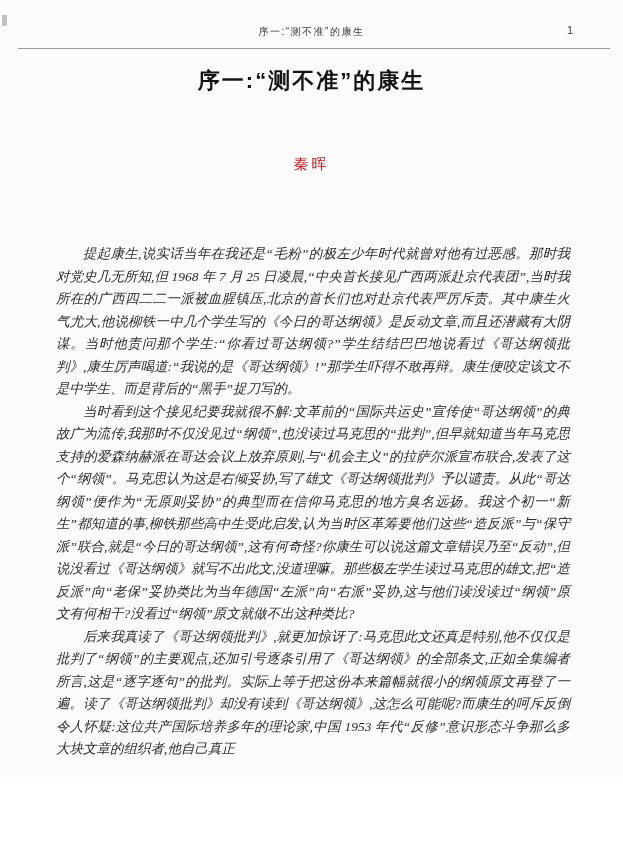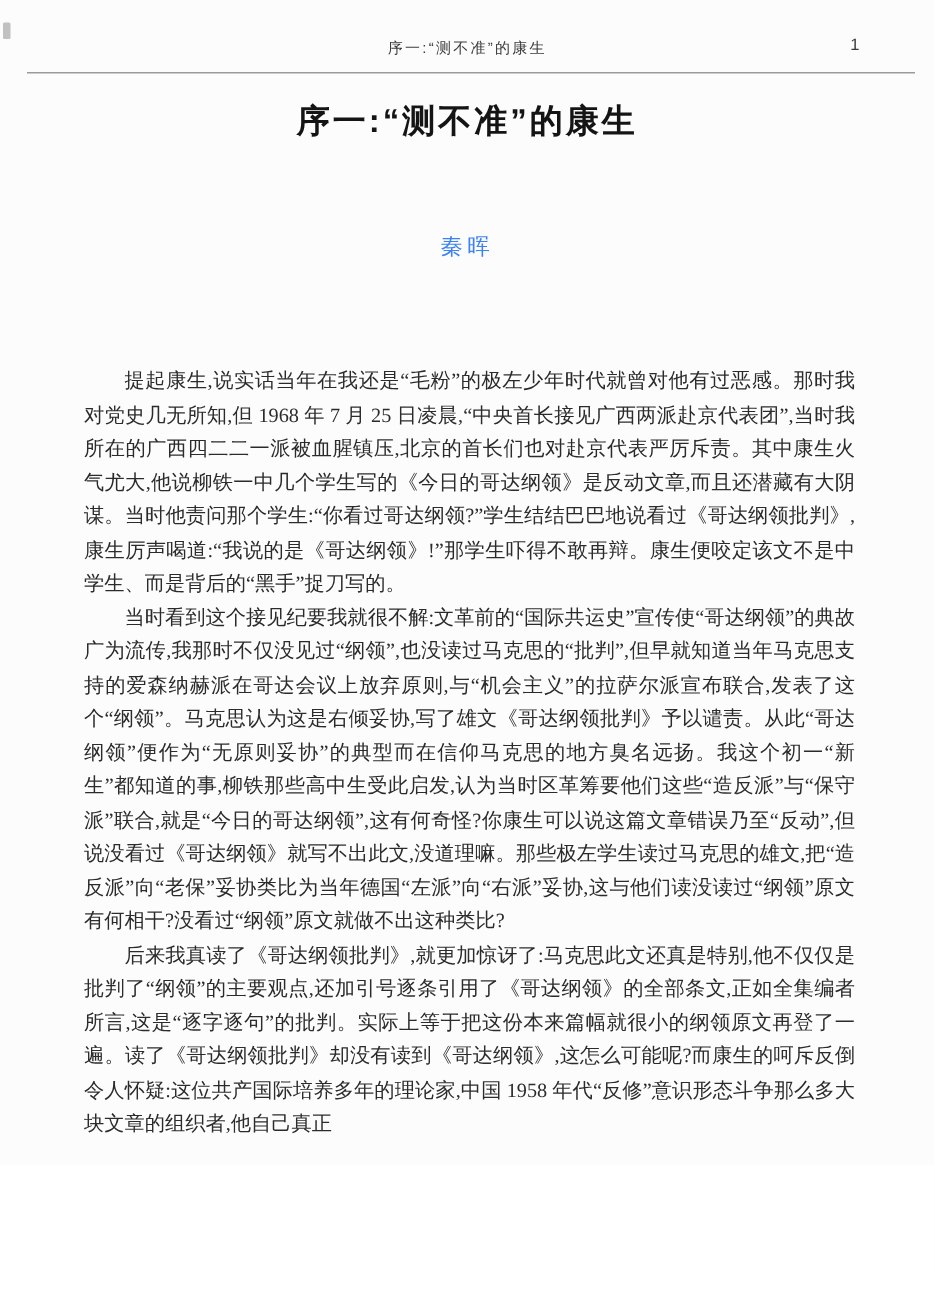--- a/index.html
+++ b/index.html
@@ -68,36 +68,37 @@
     font-family: "Liberation Sans", "DejaVu Sans", sans-serif;
   }
   .author {
     position: absolute;
     top: 155px;
     left: 0;
     width: 100%;
     text-align: center;
     font-size: 15px;
     letter-spacing: 3px;
-    color: #3b82f6;
+    color: #b91c1c;
   }
   .body-text {
     position: absolute;
     top: 243px;
     left: 56px;
     width: 514px;
     font-size: 13.5px;
     line-height: 22.5px;
     text-align: justify;
     color: #2b2b2b;
   }
   .body-text p {
     margin: 0;
     padding: 0;
     text-indent: 2em;
+    font-style: italic;
   }
 </style>
 </head>
 <body>
 
 <div class="page">
 
   <span class="scan-artifact"></span>
 
   <div class="running-header">序一:“测不准”的康生</div>
@@ -106,16 +107,16 @@
 
   <div class="header-rule"></div>
 
   <h1 class="chapter-title">序一:“测不准”的康生</h1>
 
   <div class="author">秦晖</div>
 
   <main class="body-text">
     <p>提起康生,说实话当年在我还是“毛粉”的极左少年时代就曾对他有过恶感。那时我对党史几无所知,但 1968 年 7 月 25 日凌晨,“中央首长接见广西两派赴京代表团”,当时我所在的广西四二二一派被血腥镇压,北京的首长们也对赴京代表严厉斥责。其中康生火气尤大,他说柳铁一中几个学生写的《今日的哥达纲领》是反动文章,而且还潜藏有大阴谋。当时他责问那个学生:“你看过哥达纲领?”学生结结巴巴地说看过《哥达纲领批判》,康生厉声喝道:“我说的是《哥达纲领》!”那学生吓得不敢再辩。康生便咬定该文不是中学生、而是背后的“黑手”捉刀写的。</p>
     <p>当时看到这个接见纪要我就很不解:文革前的“国际共运史”宣传使“哥达纲领”的典故广为流传,我那时不仅没见过“纲领”,也没读过马克思的“批判”,但早就知道当年马克思支持的爱森纳赫派在哥达会议上放弃原则,与“机会主义”的拉萨尔派宣布联合,发表了这个“纲领”。马克思认为这是右倾妥协,写了雄文《哥达纲领批判》予以谴责。从此“哥达纲领”便作为“无原则妥协”的典型而在信仰马克思的地方臭名远扬。我这个初一“新生”都知道的事,柳铁那些高中生受此启发,认为当时区革筹要他们这些“造反派”与“保守派”联合,就是“今日的哥达纲领”,这有何奇怪?你康生可以说这篇文章错误乃至“反动”,但说没看过《哥达纲领》就写不出此文,没道理嘛。那些极左学生读过马克思的雄文,把“造反派”向“老保”妥协类比为当年德国“左派”向“右派”妥协,这与他们读没读过“纲领”原文有何相干?没看过“纲领”原文就做不出这种类比?</p>
-    <p>后来我真读了《哥达纲领批判》,就更加惊讶了:马克思此文还真是特别,他不仅仅是批判了“纲领”的主要观点,还加引号逐条引用了《哥达纲领》的全部条文,正如全集编者所言,这是“逐字逐句”的批判。实际上等于把这份本来篇幅就很小的纲领原文再登了一遍。读了《哥达纲领批判》却没有读到《哥达纲领》,这怎么可能呢?而康生的呵斥反倒令人怀疑:这位共产国际培养多年的理论家,中国 1958 年代“反修”意识形态斗争那么多大块文章的组织者,他自己真正</p>
+    <p>后来我真读了《哥达纲领批判》,就更加惊讶了:马克思此文还真是特别,他不仅仅是批判了“纲领”的主要观点,还加引号逐条引用了《哥达纲领》的全部条文,正如全集编者所言,这是“逐字逐句”的批判。实际上等于把这份本来篇幅就很小的纲领原文再登了一遍。读了《哥达纲领批判》却没有读到《哥达纲领》,这怎么可能呢?而康生的呵斥反倒令人怀疑:这位共产国际培养多年的理论家,中国 1953 年代“反修”意识形态斗争那么多大块文章的组织者,他自己真正</p>
   </main>
 
 </div>
 
 </body></html>

